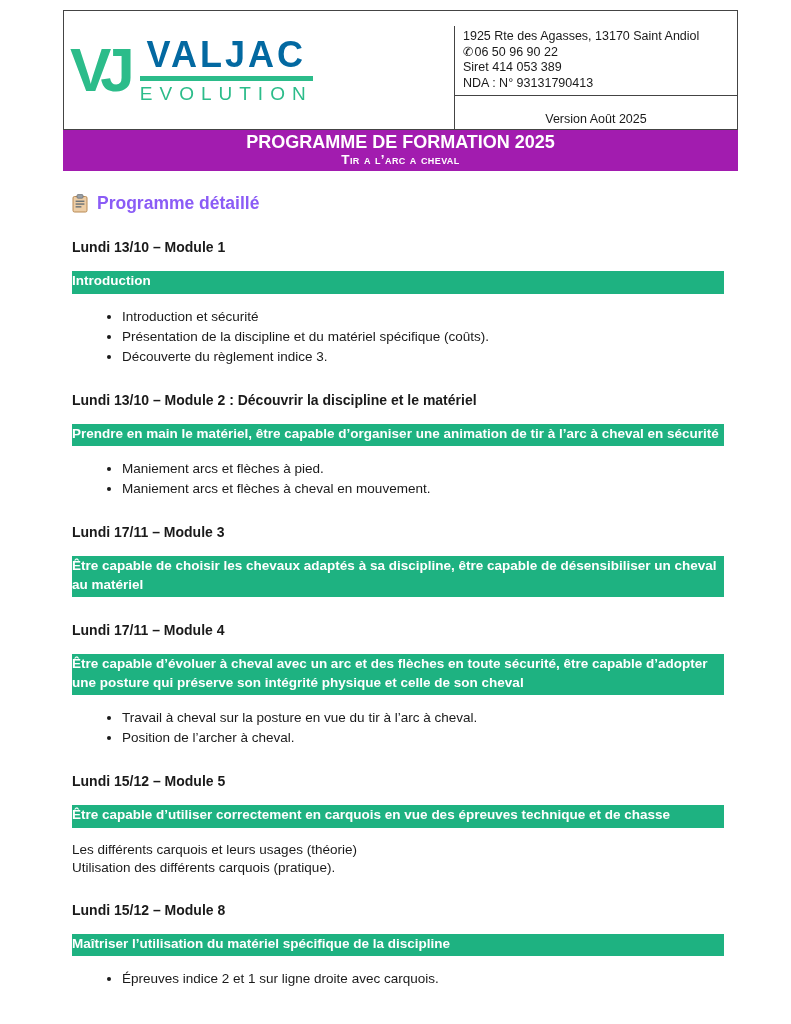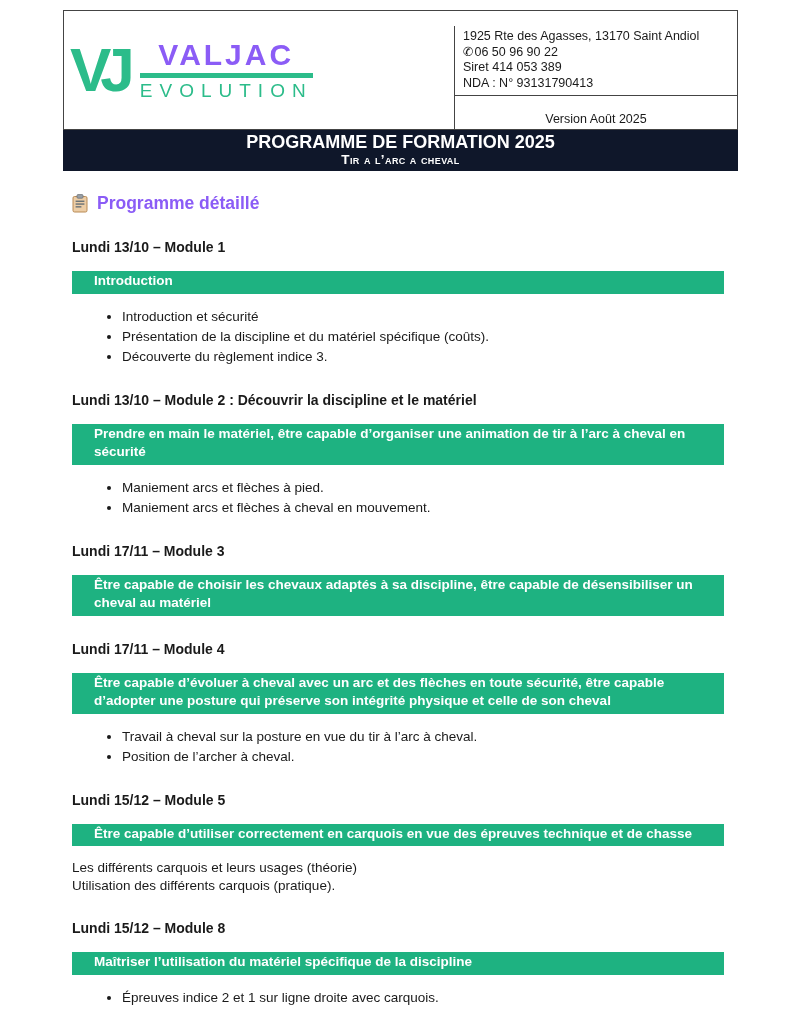--- a/index.html
+++ b/index.html
@@ -18,54 +18,54 @@
   }
   .header-left{
     display:flex;align-items:center;justify-content:flex-start;gap:4px;
     padding:4px 6px;
   }
   .monogram{
     font-size:62px;font-weight:700;color:#2CBC8A;
     letter-spacing:-11px;line-height:0.95;padding-right:12px;
   }
   .brand-block{display:flex;flex-direction:column;align-items:center;}
-  .brand{font-size:30px;font-weight:700;color:#8b5cf6;letter-spacing:3px;line-height:1;}
+  .brand{font-size:36px;font-weight:700;color:#0369a1;letter-spacing:3px;line-height:1;}
   .brand-underline{height:5px;background:#2CBC8A;width:100%;margin-top:3px;}
   .subbrand{font-size:19px;font-weight:400;color:#2CBC8A;letter-spacing:7px;margin-top:3px;line-height:1;}
 
   .header-right{border-left:1px solid #444;display:flex;flex-direction:column;margin-top:15px;}
   .contact{padding:3px 8px 4px;font-size:12.5px;line-height:15.5px;flex:1;}
   .contact-line{white-space:nowrap;}
   .phone-glyph{margin-right:1px;}
   .version-row{
     border-top:1px solid #444;text-align:center;
     font-size:12.5px;padding:16px 0 3px;
   }
 
   
   .banner{
-    margin:0 53px 0 63px;background:#0f172a;color:#fff;
+    margin:0 53px 0 63px;background:#a21caf;color:#fff;
     text-align:center;padding:2px 0 4px;
   }
   .banner-title{font-size:18px;font-weight:700;line-height:21px;}
   .banner-sub{
     font-size:13.5px;font-weight:700;line-height:14px;
     font-variant:small-caps;letter-spacing:.4px;
   }
 
   
   .content{margin:0 67px 0 72px;}
   .doc-title-row{display:flex;align-items:center;gap:9px;margin-top:22px;}
   .doc-title{color:#8b5cf6;font-size:17.5px;font-weight:600;}
   .clipboard{display:inline-flex;}
 
   .section-heading{font-size:14px;font-weight:700;margin:25px 0 0;line-height:17px;}
   .bar{
     background:#1EB281;color:#fff;font-weight:700;
-    font-size:13.5px;line-height:18.5px;padding:1px 22px 3px;
+    font-size:13.5px;line-height:18.5px;padding:1px 0 3px;
     margin-top:15px;
   }
   ul.bullets{margin:13px 0 0;padding-left:50px;}
   ul.bullets li{font-size:13.5px;line-height:20px;}
   .plain-lines{margin-top:13px;font-size:13.5px;line-height:18px;}
 </style>
 </head>
 <body>
 
 <div class="page">

